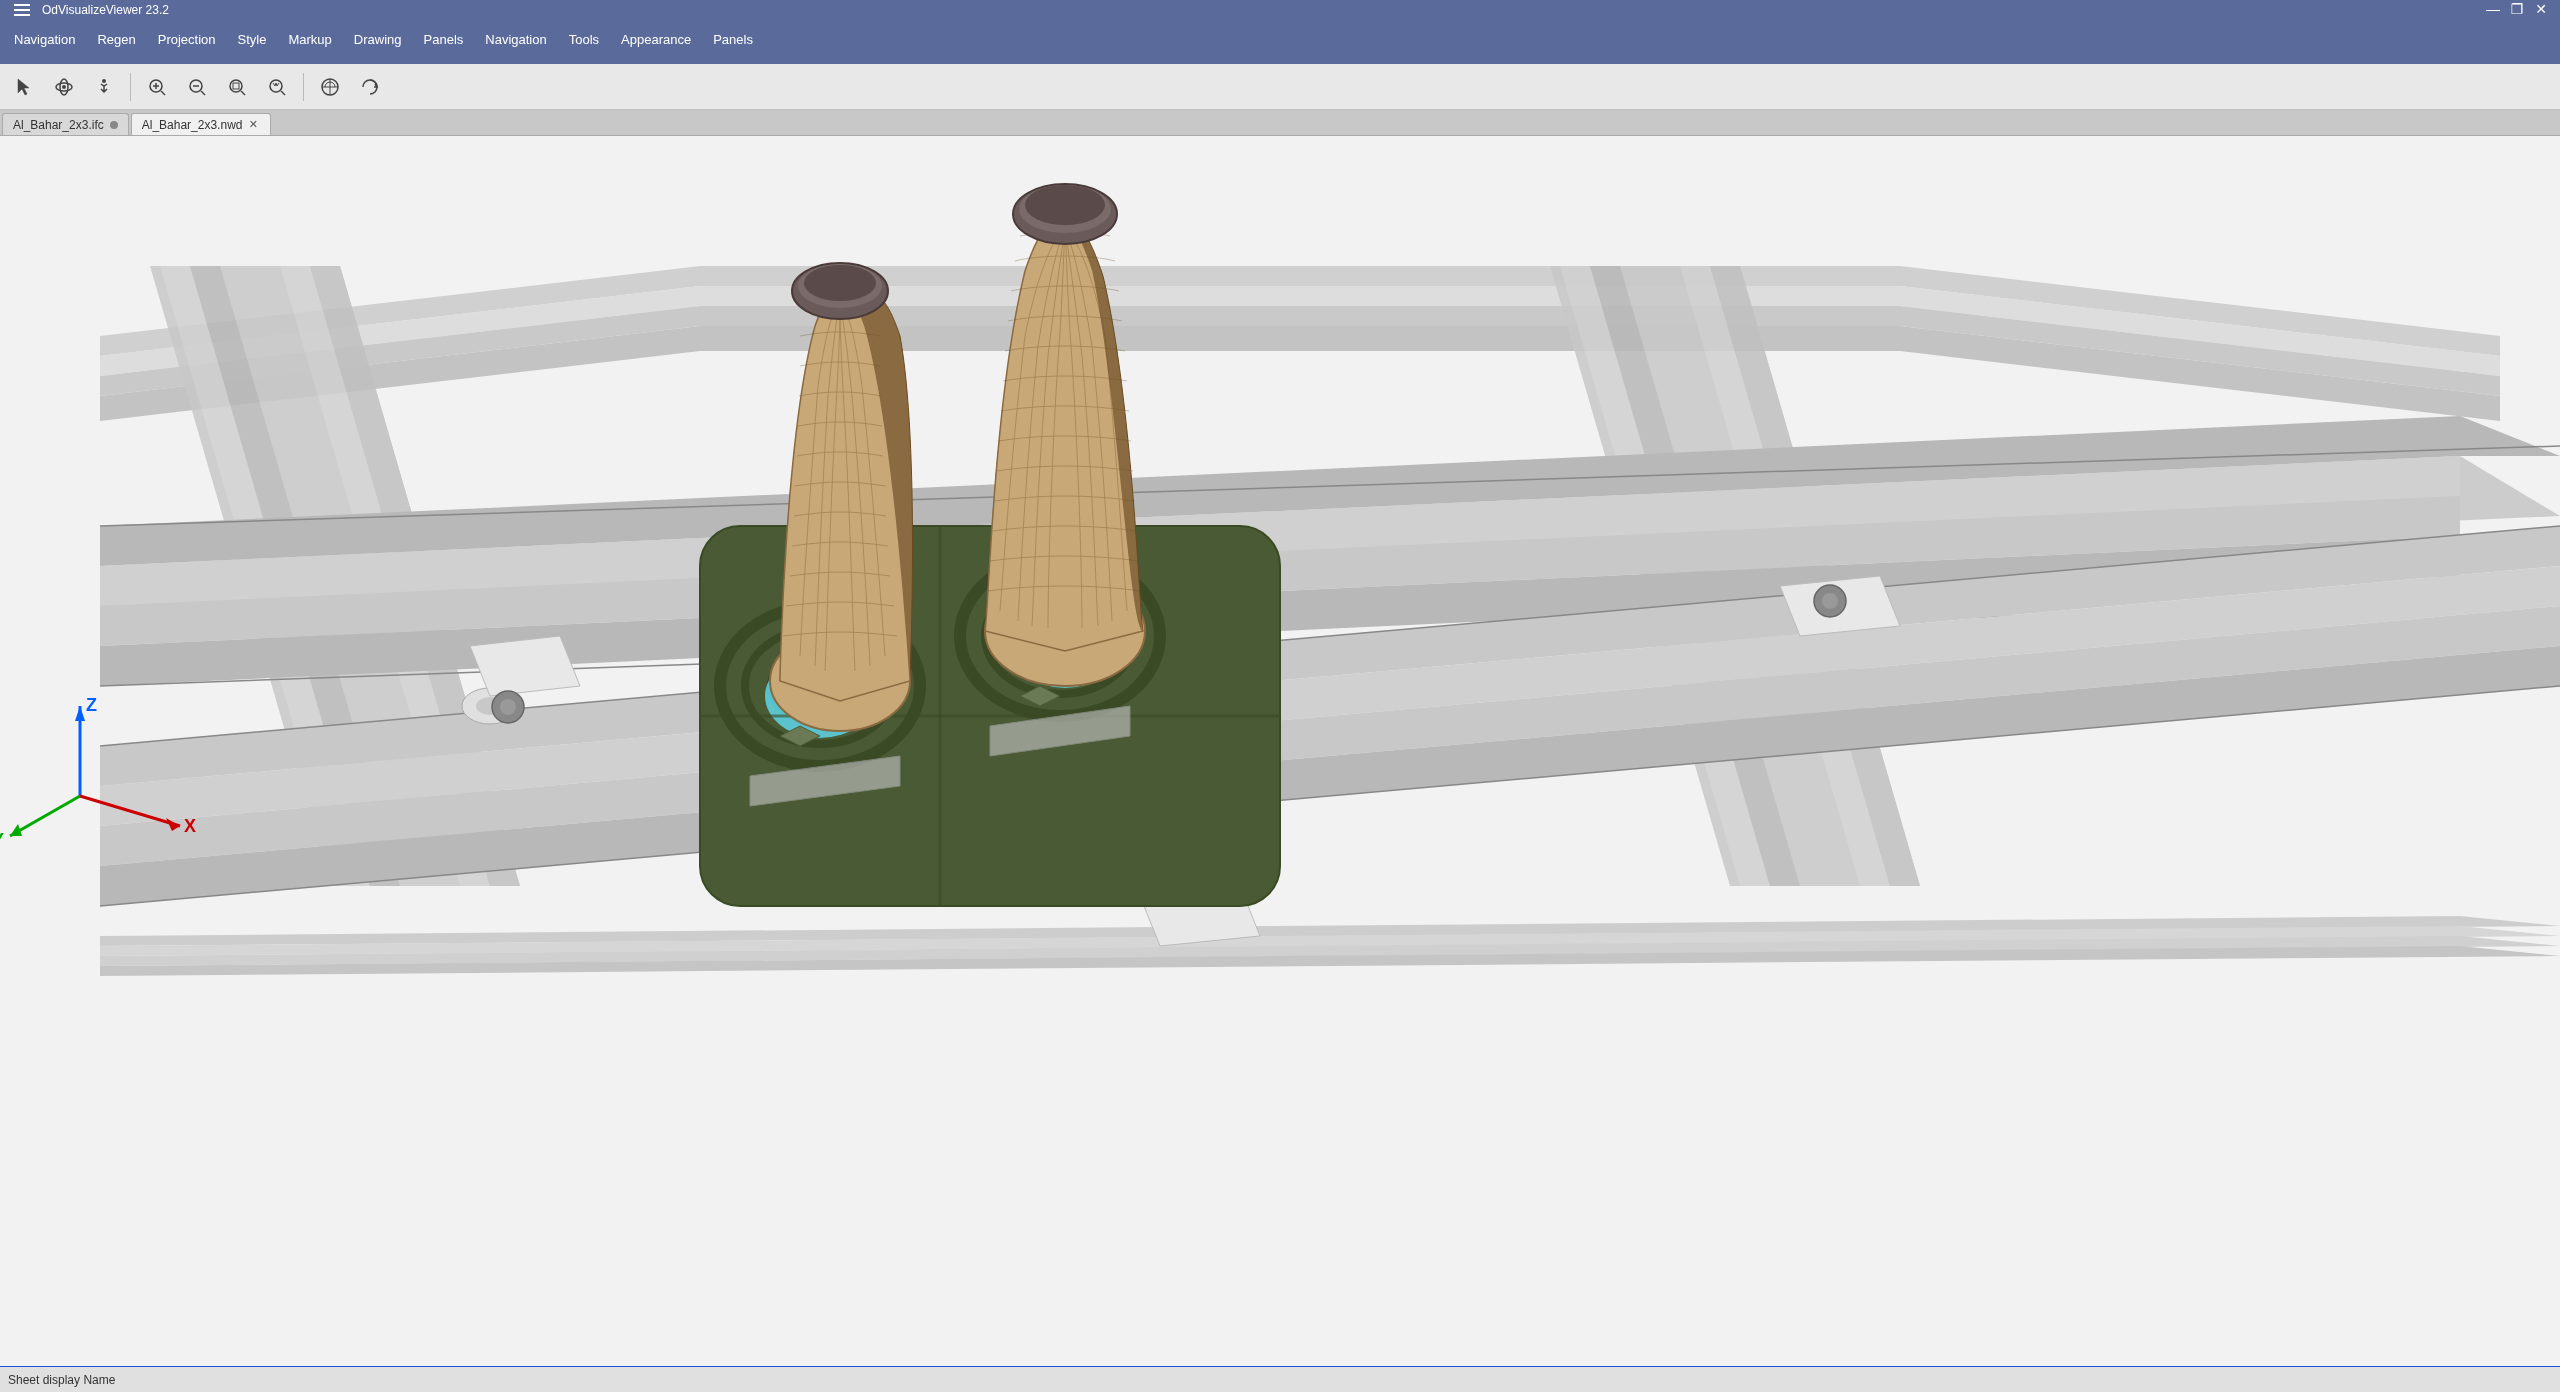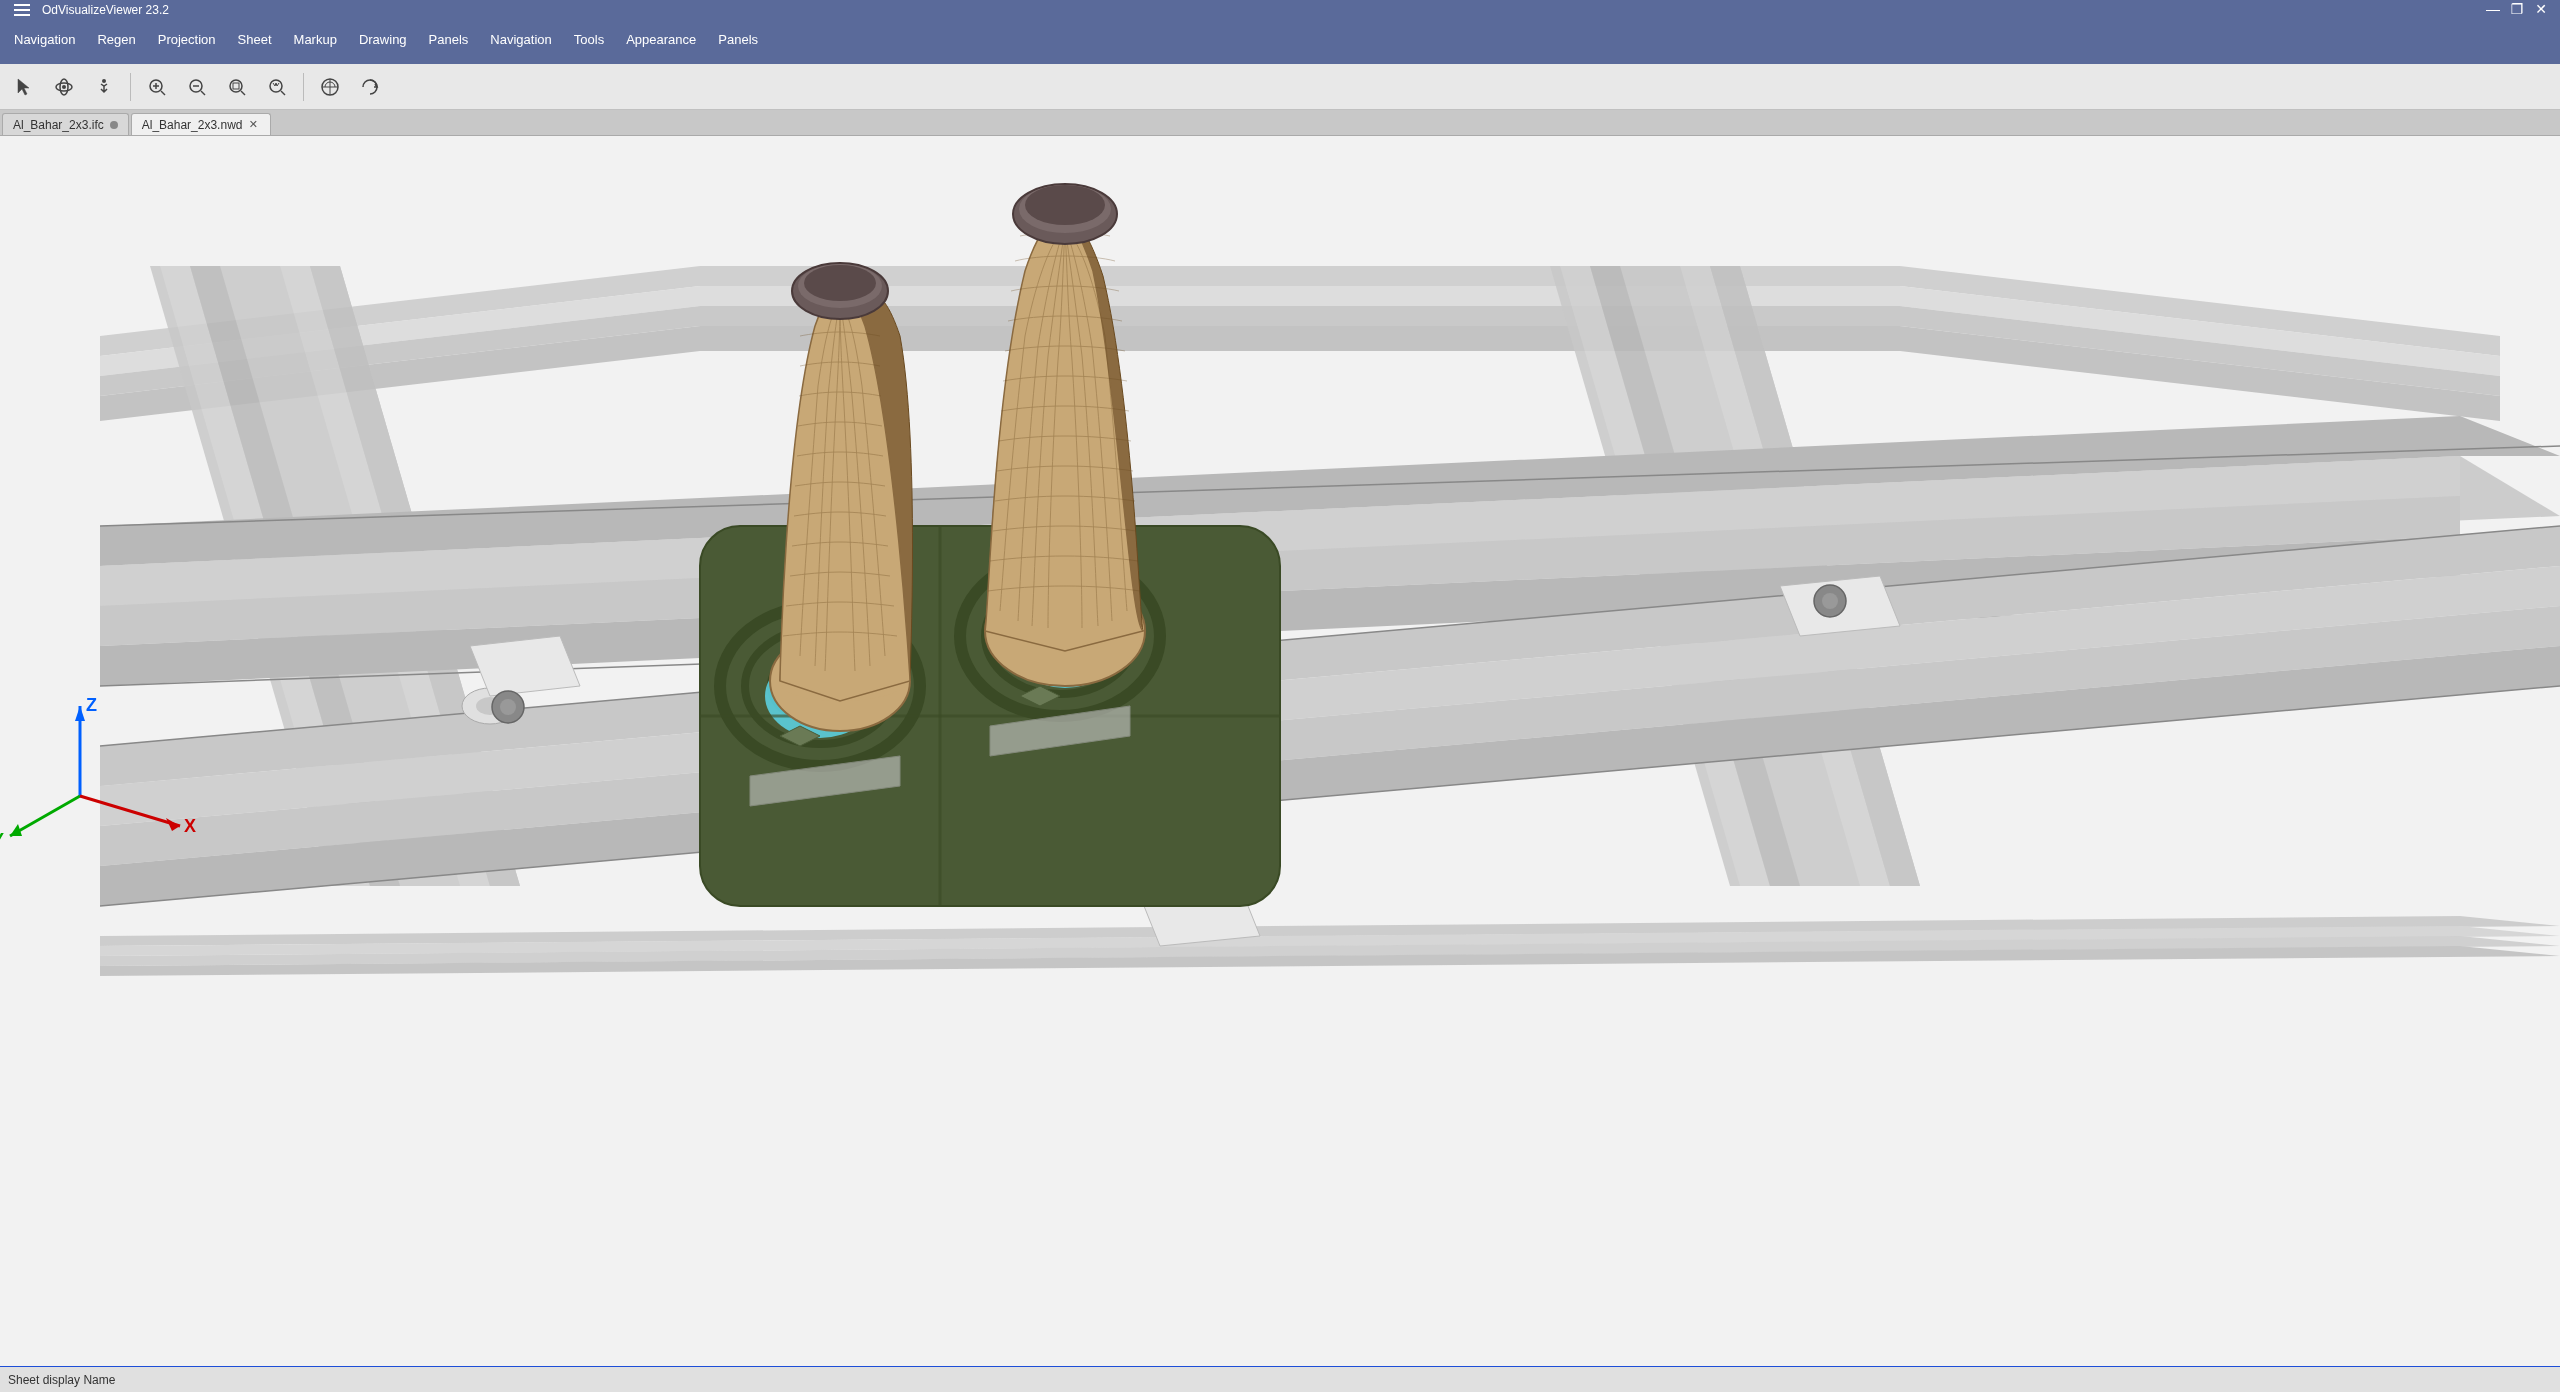--- a/index.html
+++ b/index.html
@@ -144,21 +144,21 @@
     <div class="title-ctrl-btn">—</div>
     <div class="title-ctrl-btn">❐</div>
     <div class="title-ctrl-btn">✕</div>
   </div>
 </div>
 
 <div id="menu-bar">
   <div class="menu-item">Navigation</div>
   <div class="menu-item">Regen</div>
   <div class="menu-item">Projection</div>
-  <div class="menu-item">Sheet</div>
+  <div class="menu-item">Style</div>
   <div class="menu-item">Markup</div>
   <div class="menu-item">Drawing</div>
   <div class="menu-item">Panels</div>
   <div class="menu-item">Navigation</div>
   <div class="menu-item">Tools</div>
   <div class="menu-item">Appearance</div>
   <div class="menu-item">Panels</div>
 </div>
 
 <div id="toolbar">

